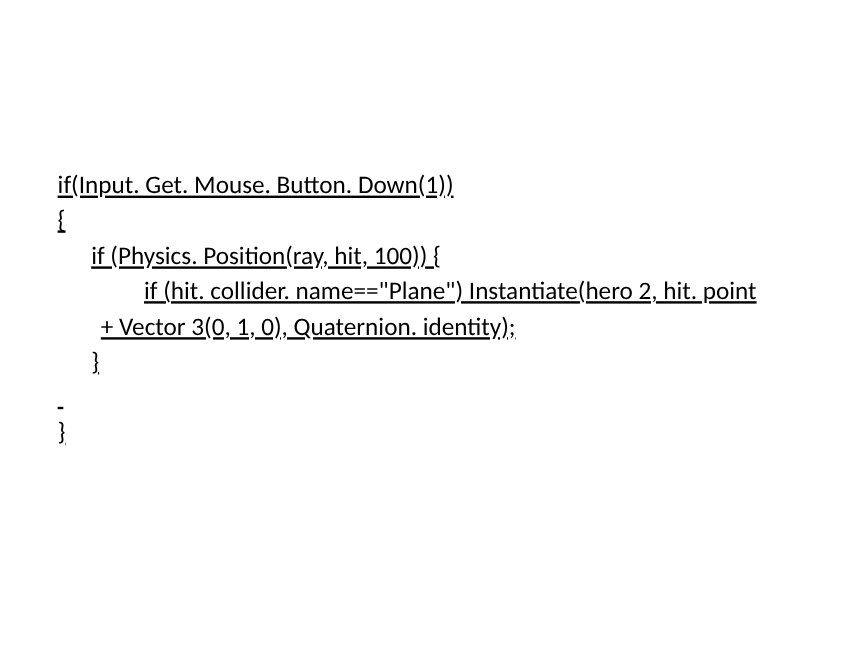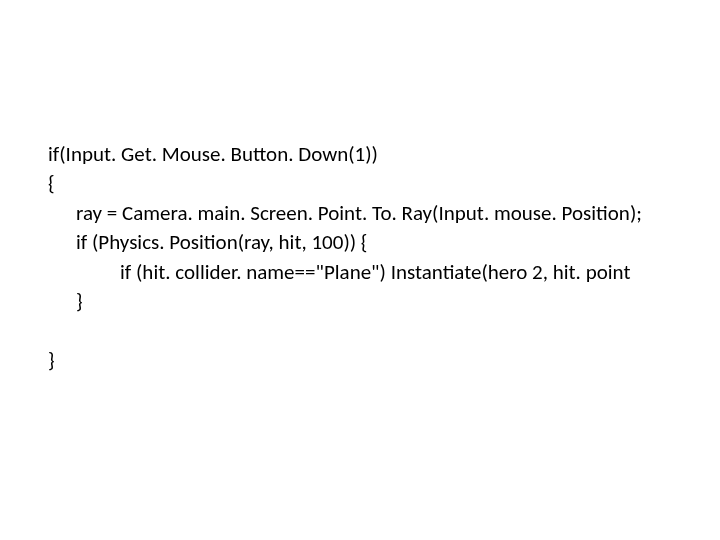--- a/index.html
+++ b/index.html
@@ -16,35 +16,36 @@
     width: 720px;
     height: 540px;
     box-sizing: border-box;
     padding-top: 140px;
     padding-left: 48px;
     padding-right: 48px;
   }
   .code-block {
     font-size: 21px;
     line-height: 1.4;
+    text-decoration: underline;
   }
   .line {
     white-space: pre;
   }
   .indent1 { padding-left: 28px; }
   .indent2 { padding-left: 72px; }
   .indent1b { padding-left: 36px; }
 </style>
 </head>
 <body>
 
 <div class="slide">
   <div class="code-block">
     <div class="line">if(Input. Get. Mouse. Button. Down(1))</div>
     <div class="line">{</div>
-    <div class="line indent1">ray = Camera. main. Screen. Point. To. Ray(Input. mouse. Position);</div>
     <div class="line indent1">if (Physics. Position(ray, hit, 100)) {</div>
     <div class="line indent2">if (hit. collider. name=="Plane") Instantiate(hero 2, hit. point</div>
+    <div class="line indent1b">+ Vector 3(0, 1, 0), Quaternion. identity);</div>
     <div class="line indent1">}</div>
     <div class="line">&nbsp;</div>
     <div class="line">}</div>
   </div>
 </div>
 
 </body></html>

